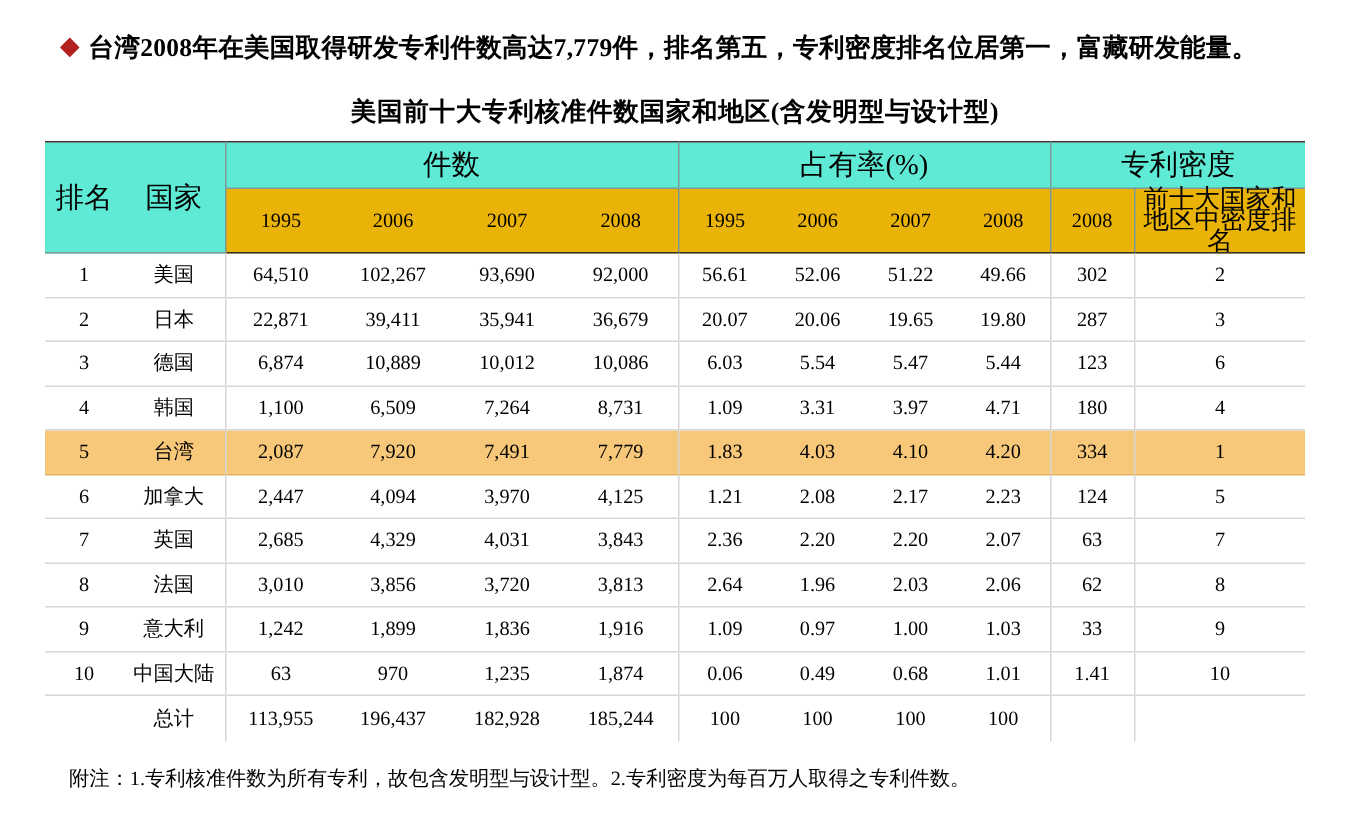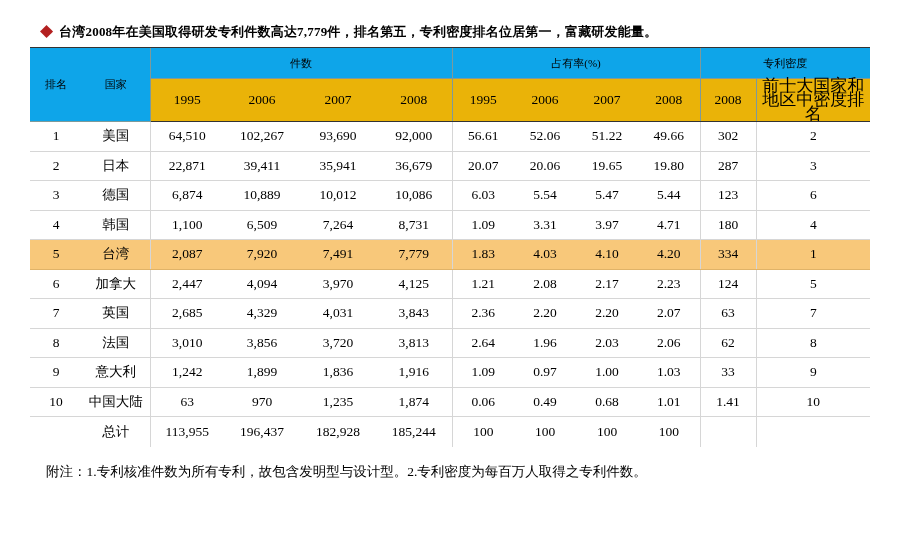--- a/index.html
+++ b/index.html
@@ -28,21 +28,21 @@
     margin: 4px 0 0 10px;
   }
   .bullet {
     color: #b32020;
     font-size: 17px;
     line-height: 30px;
     margin-right: 6px;
     flex: 0 0 auto;
   }
   .headline-text {
-    font-size: 13px;
+    font-size: 17px;
     font-weight: bold;
     line-height: 31px;
     letter-spacing: 0.2px;
     max-width: 790px;
   }
   
   .table-title {
     text-align: center;
     font-size: 17px;
     font-weight: bold;
@@ -57,25 +57,25 @@
     font-size: 13.5px;
     table-layout: fixed;
   }
   table.data th, table.data td {
     padding: 0;
     text-align: center;
     vertical-align: middle;
     font-weight: normal;
   }
   .hdr-band th {
-    background: #0ea5e9;
+    background: #5eead4;
     border-top: 1.6px solid #333;
     border-bottom: 1px solid #7d9a9a;
     height: 30px;
-    font-size: 11px;
+    font-size: 19px;
   }
   .hdr-band th.sep-l {
     border-left: 1px solid #7d9a9a;
   }
   .hdr-sub th {
     background: #eab308;
     border-bottom: 1.4px solid #333;
     height: 40px;
     font-size: 13.5px;
   }
@@ -125,20 +125,21 @@
 </head>
 <body>
 
 <div class="page">
 
   <div class="headline">
     <span class="bullet">◆</span>
     <span class="headline-text">台湾2008年在美国取得研发专利件数高达7,779件，排名第五，专利密度排名位居第一，富藏研发能量。</span>
   </div>
 
+  <div class="table-title">美国前十大专利核准件数国家和地区(含发明型与设计型)</div>
 
   <table class="data">
     <colgroup>
       <col style="width:52px">
       <col style="width:68px">
       <col style="width:74px">
       <col style="width:76px">
       <col style="width:76px">
       <col style="width:76px">
       <col style="width:62px">

